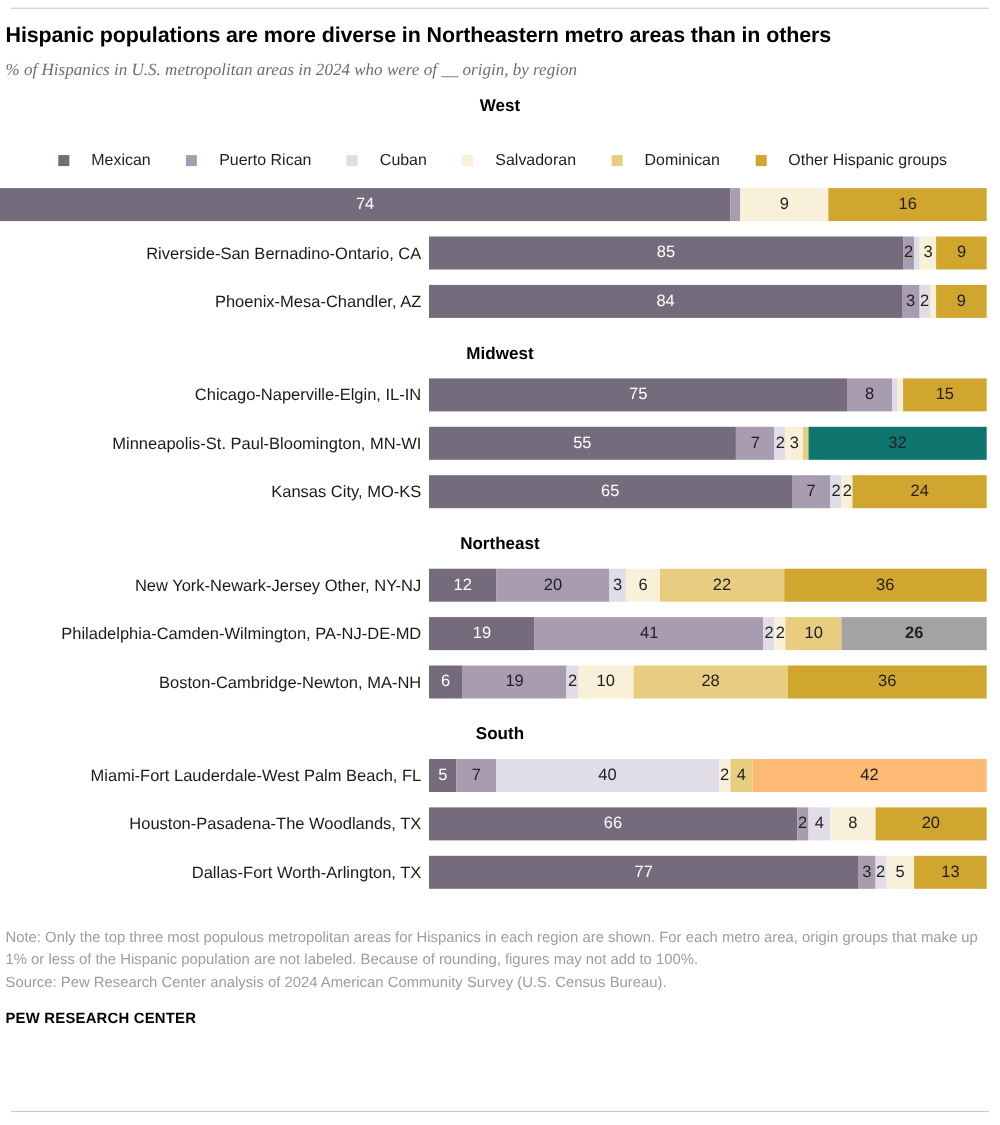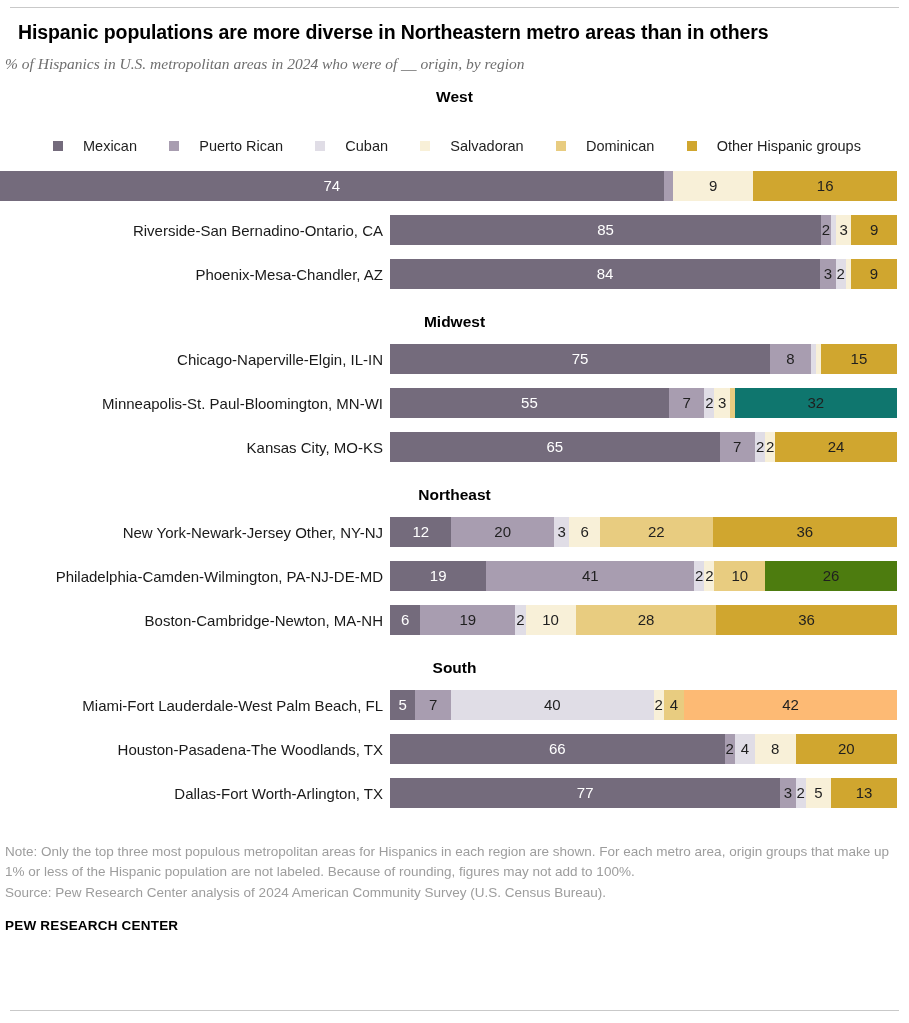--- a/index.html
+++ b/index.html
@@ -8,21 +8,21 @@
     width: 909px; height: 1023px;
     position: relative; overflow: hidden;
     font-family: "Liberation Sans", sans-serif;
   }
   .rule { border: none; border-top: 1px solid #c9c9c9; margin: 0 10px; }
   .rule.top { margin-top: 7px; }
   .rule.bottom { position: absolute; left: 0; right: 0; bottom: 12px; margin: 0 10px; }
 
   .title {
     font-size: 19.5px; font-weight: bold; color: #000;
-    margin: 13px 10px 0 18px; letter-spacing: -0.1px;
+    margin: 13px 10px 0 5px; letter-spacing: -0.1px;
   }
   .subtitle {
     font-family: "Liberation Serif", serif; font-style: italic;
     font-size: 15.5px; color: #6e6e6e; margin: 11px 10px 0 5px;
   }
 
   .section-header {
     text-align: center; font-weight: bold; font-size: 15.5px; color: #000;
     margin-top: 24px; margin-bottom: 13px;
   }
@@ -235,21 +235,21 @@
         </div>
         <div class="seg" style="width: 2%; background: rgb(224, 221, 230);">
           <span class="seg-label">2</span>
         </div>
         <div class="seg" style="width: 2%; background: rgb(248, 240, 216);">
           <span class="seg-label">2</span>
         </div>
         <div class="seg" style="width: 10%; background: rgb(232, 204, 128);">
           <span class="seg-label">10</span>
         </div>
-        <div class="seg" style="width: 26%; background: #4d7c0f;">
+        <div class="seg" style="width: 26%; background: #a3a3a3; font-weight: bold;">
           <span class="seg-label">26</span>
         </div>
       </div>
     </div>
     <div class="row">
       <div class="metro">Boston-Cambridge-Newton, MA-NH</div>
       <div class="bar">
         <div class="seg" style="width: 5.94059%; background: rgb(116, 107, 124);">
           <span class="seg-label light">6</span>
         </div>

